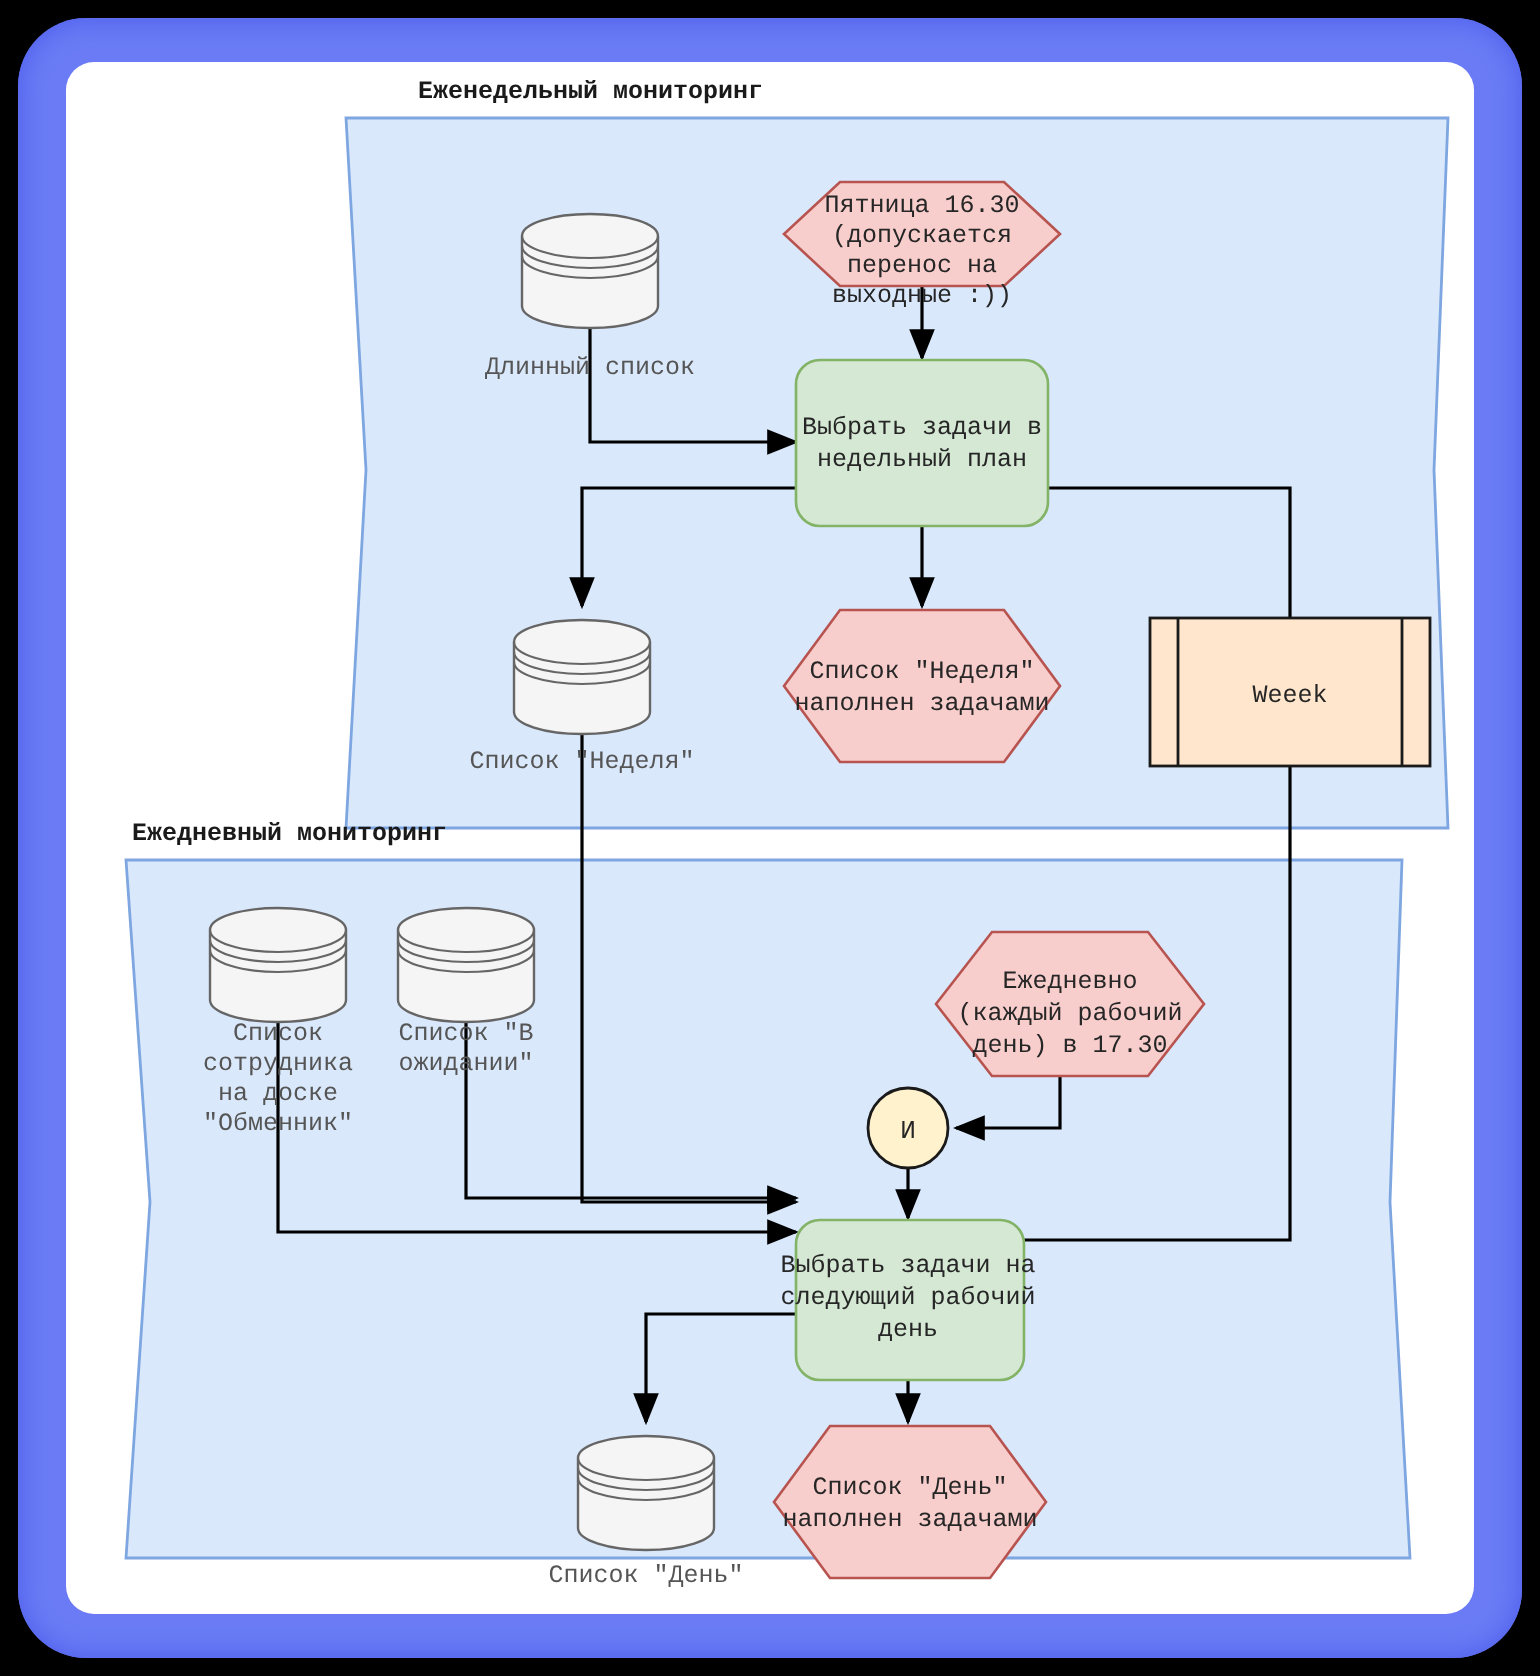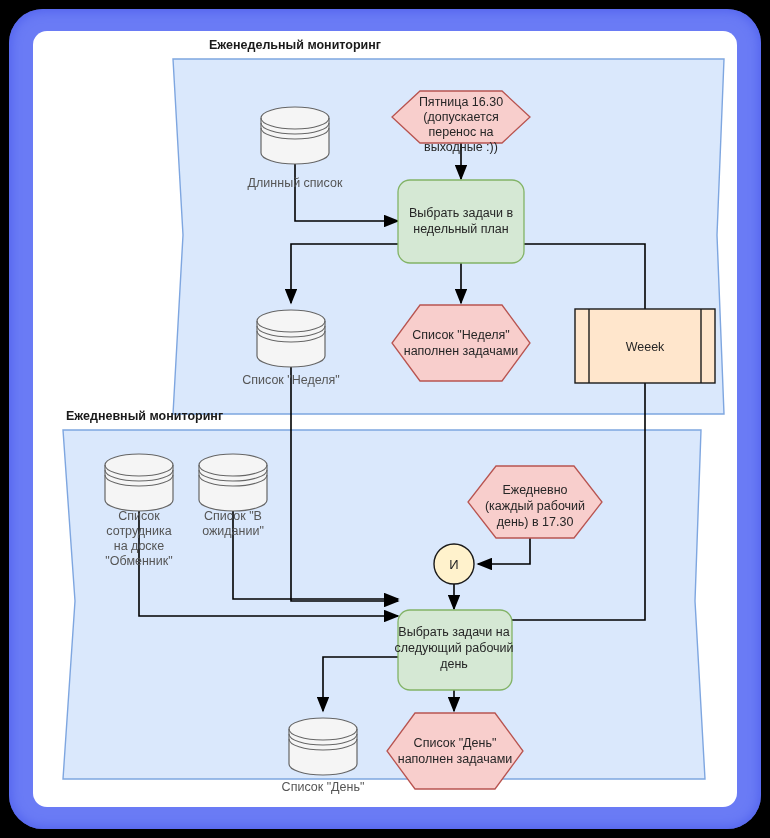--- a/index.html
+++ b/index.html
@@ -7,21 +7,21 @@
        font-family:"Liberation Sans","DejaVu Sans",sans-serif;}
   #root{position:relative;width:770px;height:838px;background:#000;}
   #frame{position:absolute;left:9px;top:9px;width:752px;height:820px;
          border-radius:34px;background:#6a7bf5;
          box-shadow:0 0 10px 3px #5566ee inset;}
   #glow{position:absolute;left:4px;top:4px;width:762px;height:830px;
         border-radius:40px;
         background:radial-gradient(closest-side,rgba(90,110,250,.85),rgba(60,80,230,0) 100%);
         filter:blur(3px);opacity:.9;}
   #paper{position:absolute;left:33px;top:31px;width:704px;height:776px;
-         background:#fff;border-radius:14px;overflow:hidden;}
+         background:#fff;border-radius:14px;overflow:hidden;font-family:Liberation Mono, monospace;}
   svg{position:absolute;left:0;top:0;}
   .ttl{font-size:12.5px;font-weight:bold;fill:#1a1a1a;}
   .nlab{font-size:12.5px;fill:#262626;}
   .dblab{font-size:12.5px;fill:#555;}
   .jlab{font-size:13px;fill:#262626;}
 </style>
 </head>
 <body>
 
 <div id="root">

